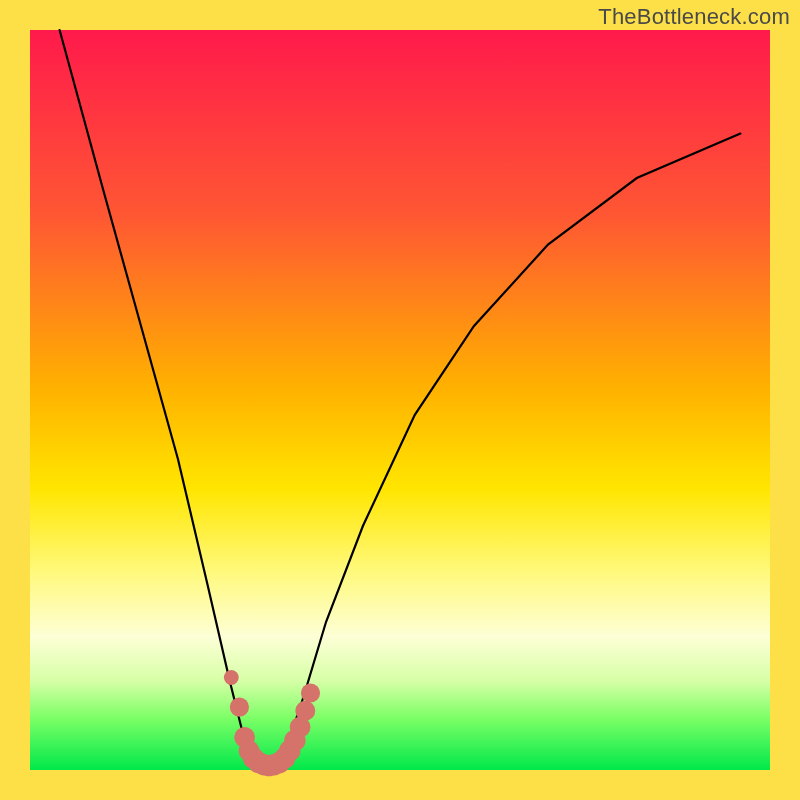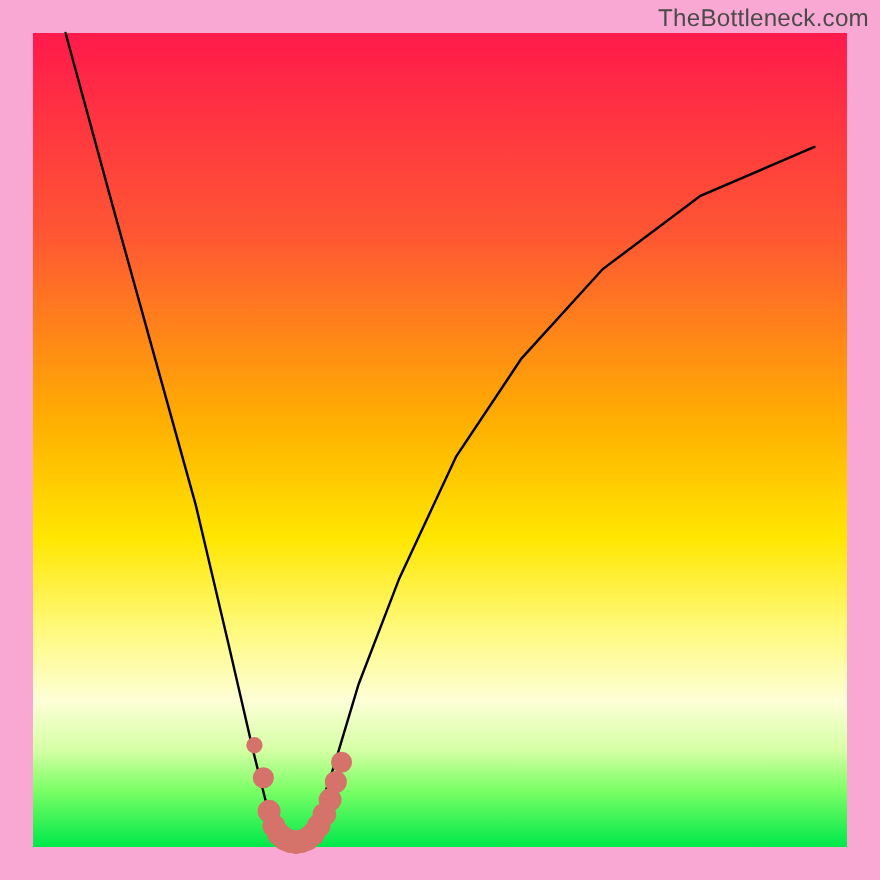--- a/index.html
+++ b/index.html
@@ -10,21 +10,21 @@
     background: #000;
     overflow: hidden;
     font-family: Arial, Helvetica, sans-serif;
   }
   .frame {
     position: absolute;
     left: 0;
     top: 0;
     width: 800px;
     height: 800px;
-    background: #f9a8d4;
+    background: #fde047;
   }
   .plot-area {
     position: absolute;
     left: 30px;
     top: 30px;
     width: 740px;
     height: 740px;
     background: linear-gradient(to bottom,
       #ff1a4b 0%,
       #ff5733 25%,

